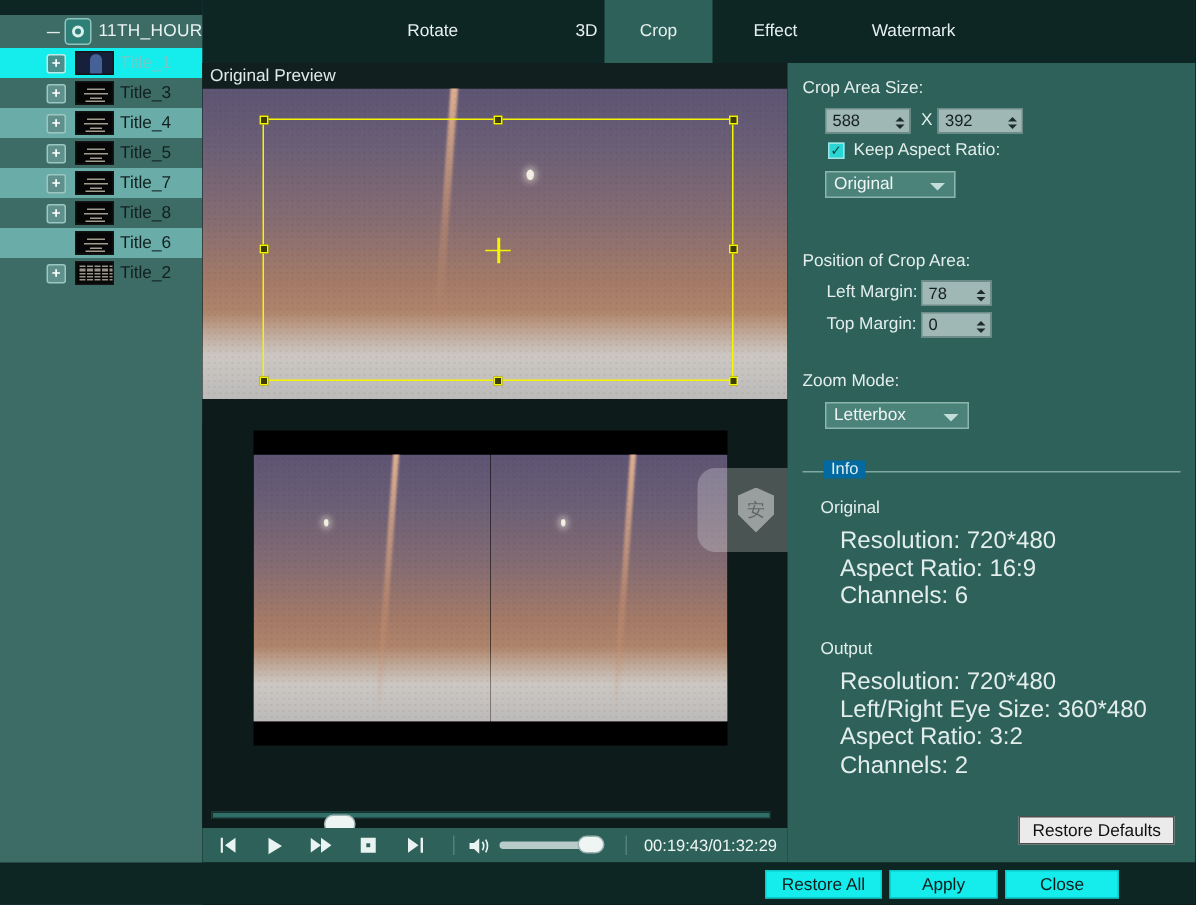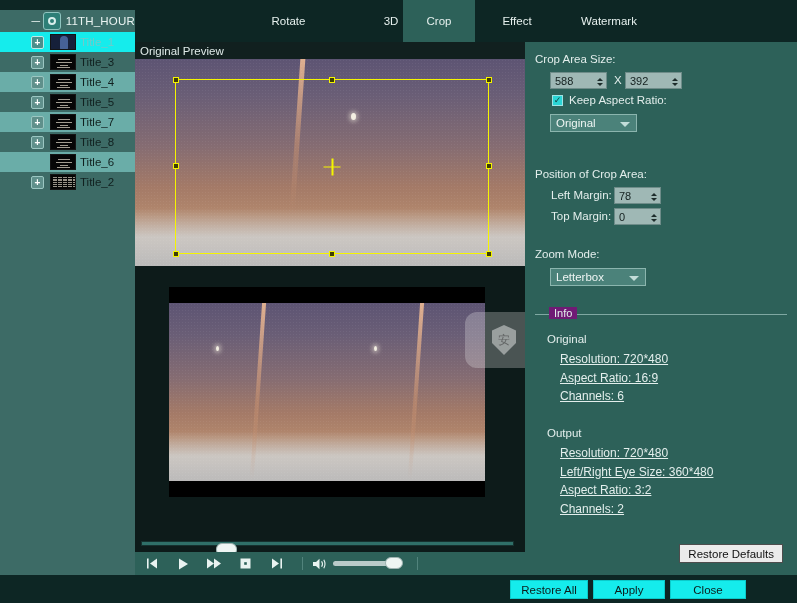--- a/index.html
+++ b/index.html
@@ -304,25 +304,25 @@
     color:#0f3b3b; font-size:9px; line-height:1;
   }
 
   #info-fs{
     position:absolute; left:10px; top:272px;
     width:252px; height:215px;
     border-top:1px solid #7fa8a2;
   }
   #info-legend{
     position:absolute; left:14px; top:-8px;
-    background:#701a75; padding:0 5px;
+    background:#0369a1; padding:0 5px;
     color:#e3eeec; font-size:11px;
   }
   .info-h{ color:#e3eeec; font-size:11.5px; }
-  .info-l{ color:#e3eeec; font-size:12px;text-decoration:underline; }
+  .info-l{ color:#e3eeec; font-size:16px; }
 
   #restore-defaults{
     position:absolute; right:14px; bottom:12px;
     height:19px; padding:0 8px;
     background:#ebebeb; border:1px solid #4d4d4d;
     color:#101010; font-size:11.5px;
     display:flex;align-items:center;justify-content:center;
   }
 
   
@@ -597,20 +597,21 @@
           <path d="M9.6 3.2 Q11.4 6 9.6 8.8" stroke="currentColor" stroke-width="1.1" fill="none"></path>
           <path d="M11.8 1.8 Q14.2 6 11.8 10.2" stroke="currentColor" stroke-width="1.1" fill="none"></path>
         </svg>
       </div>
       <div id="vol-track">
         <div id="vol-thumb"></div>
       </div>
 
       <div class="vsep" style="margin-left:16px;"></div>
 
+      <div id="timecode">00:19:43/01:32:29</div>
     </div>
 
     <div id="watermark">
       <div id="wm-shield">
           <div class="sh">安</div>
         </div>
       <div id="wm-cn">安下载</div>
       <div id="wm-url">anxz.com</div>
     </div>
   </div>

